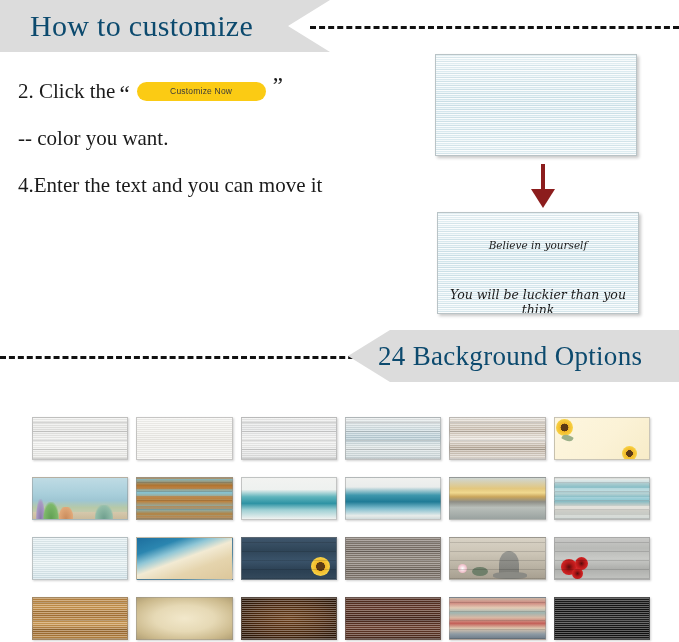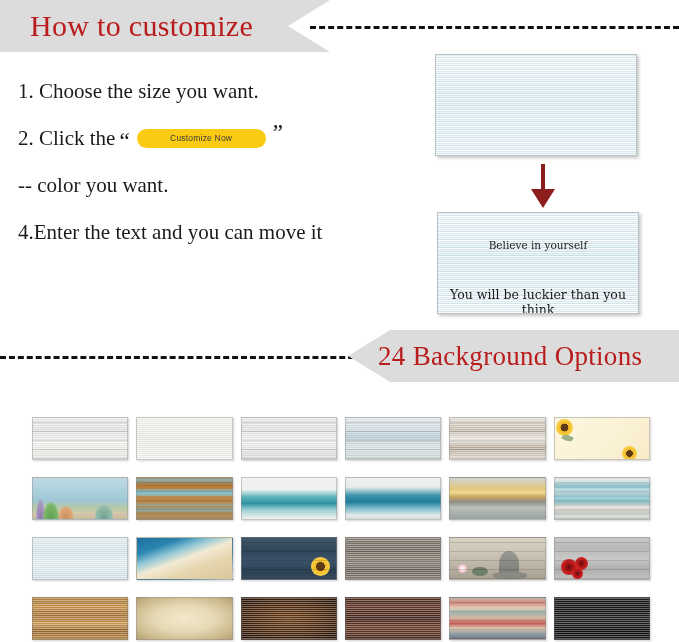--- a/index.html
+++ b/index.html
@@ -25,21 +25,21 @@
     clip-path:polygon(0 0,330px 0,288px 26px,330px 52px,0 52px);
     padding-left:30px;box-sizing:border-box;
   }
   .ribbon-bottom{
     left:348px;top:330px;width:331px;height:52px;
     -webkit-clip-path:polygon(42px 0,331px 0,331px 52px,42px 52px,0 26px);
     clip-path:polygon(42px 0,331px 0,331px 52px,42px 52px,0 26px);
     padding-left:30px;box-sizing:border-box;
   }
   .ribbon-title{
-    color:#b91c1c;
+    color:#0c4a6e;
     font-size:30px;
     letter-spacing:.3px;
     white-space:nowrap;
     font-family:"Liberation Serif",serif;
   }
   .ribbon-bottom .ribbon-title{font-size:27px;}
 
   
   .dash{
     position:absolute;height:0;
@@ -89,20 +89,21 @@
         rgba(200,222,230,.3) 3px,rgba(200,222,230,.3) 4px),
       linear-gradient(180deg,#eef6f8 0%,#d6e8ee 45%,#e8f3f6 100%);
   }
   .sign-top{left:435px;top:54px;width:200px;height:100px;}
   .sign-bottom{left:437px;top:212px;width:200px;height:100px;}
   .sign-text{
     position:absolute;left:0;right:0;top:26px;
     text-align:center;
     color:#1a1a1a;
     font-family:"DejaVu Serif",serif;
+    font-style:italic;
   }
   .sign-line1{font-size:10.5px;margin-bottom:3px;}
   .sign-line2{font-size:12.5px;margin-top:36px;}
 
   
   .arrow{position:absolute;left:531px;top:164px;width:24px;height:44px;}
   .arrow-shaft{
     position:absolute;left:10px;top:0;width:4px;height:28px;
     background:#8c1d1d;
   }
@@ -219,23 +220,20 @@
 <div class="stage">
 
   <div class="dash dash-top"></div>
 
   <div class="ribbon ribbon-top">
     <span class="ribbon-title">How to customize</span>
   </div>
 
   <div class="steps">
 
-    <div class="step">
-      <span>1. Choose the size you want.</span>
-    </div>
 
     <div class="step step-inline">
       <span>2. Click the</span>
       <span class="quote">“</span>
       <span class="pill">Customize Now</span>
       <span class="quote quote-close">”</span>
     </div>
 
     <div class="step">
       <div>-- color you want.</div>

